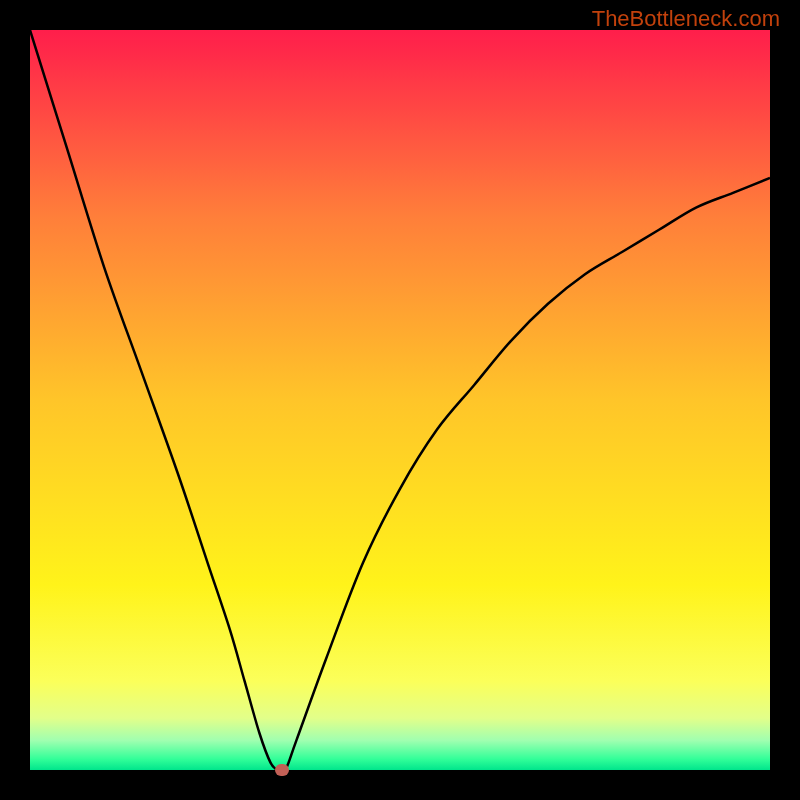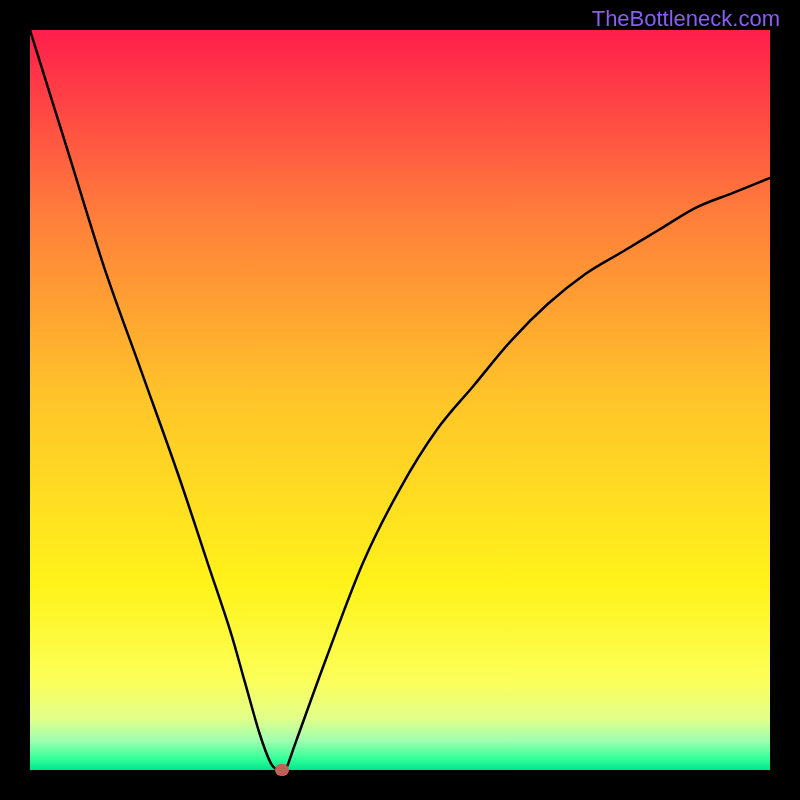--- a/index.html
+++ b/index.html
@@ -13,21 +13,21 @@
   }
   .container {
     position: relative;
     width: 800px;
     height: 800px;
   }
   .watermark {
     position: absolute;
     top: 6px;
     right: 20px;
-    color: #8b5cf6;
+    color: #c2410c;
     font-size: 22px;
     z-index: 10;
   }
   .plot {
     position: absolute;
     left: 30px;
     top: 30px;
     width: 740px;
     height: 740px;
   }

